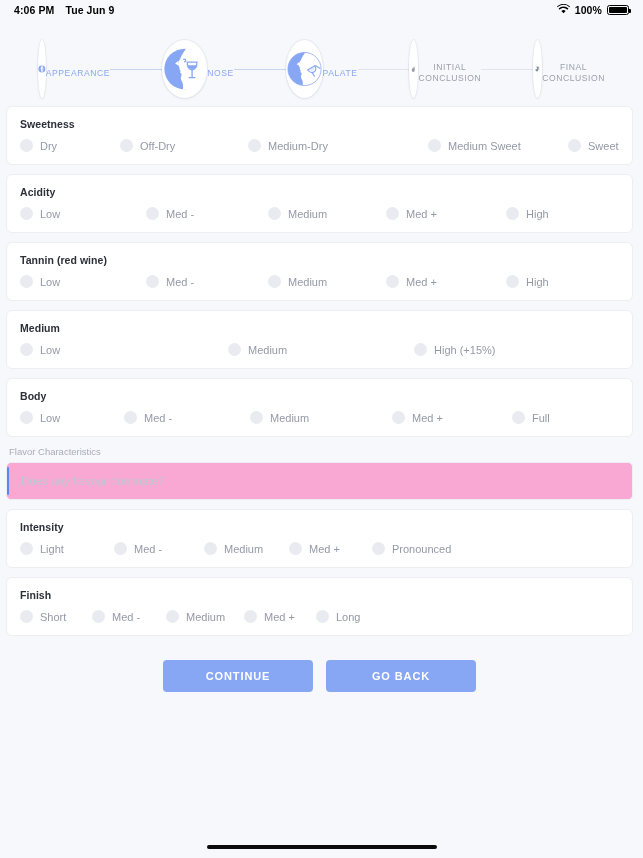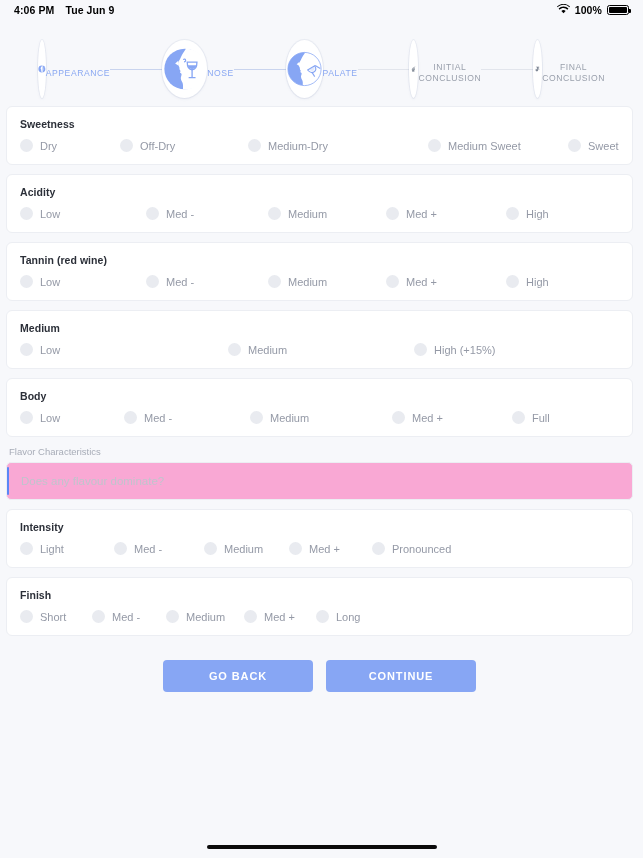--- a/index.html
+++ b/index.html
@@ -463,18 +463,18 @@
           <span class="opt-label">Med +</span>
         </div>
       <div class="opt">
           <span class="radio"></span>
           <span class="opt-label">Long</span>
         </div>
     </div>
   </div>
 
   <div class="actions">
+    <button class="btn">CONTINUE</button>
     <button class="btn">GO BACK</button>
-    <button class="btn">CONTINUE</button>
   </div>
 </div>
 
 <div class="home-indicator"></div>
 
 </body></html>

